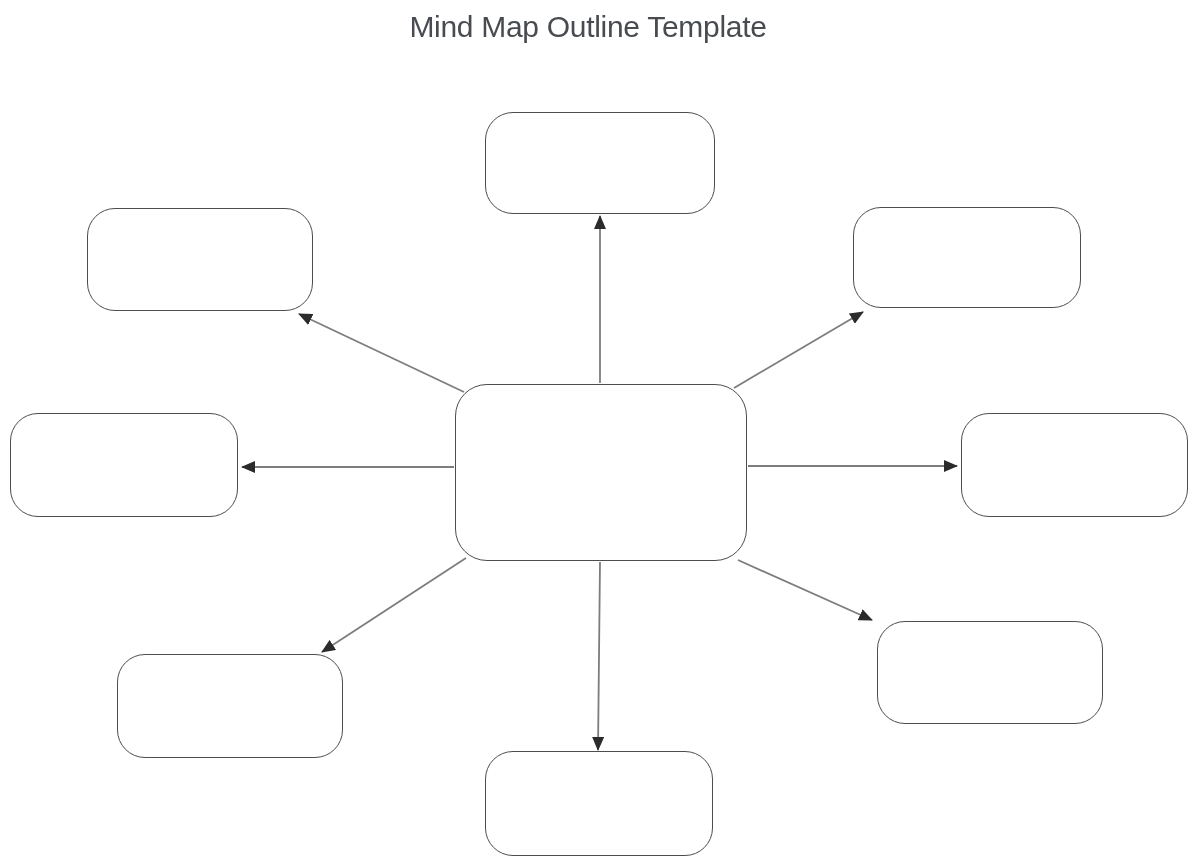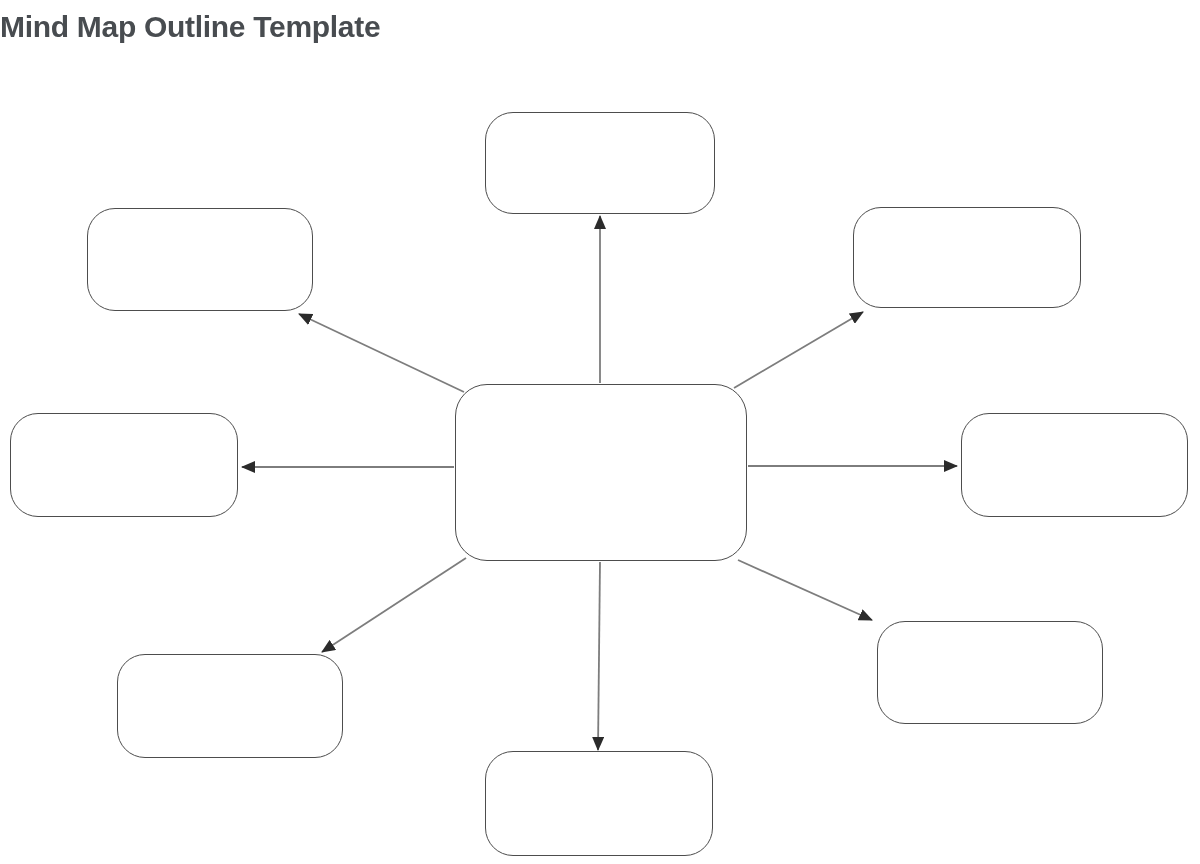--- a/index.html
+++ b/index.html
@@ -14,22 +14,23 @@
     height: 864px;
     background: #ffffff;
     overflow: hidden;
   }
   .title {
     position: absolute;
     top: 8px;
     left: 0;
     width: 1176px;
     margin: 0;
+    text-align: center;
     font-size: 30px;
-    font-weight: 700;
+    font-weight: 400;
     letter-spacing: -0.3px;
     color: #484c50;
     line-height: 38px;
   }
   .connectors {
     position: absolute;
     top: 0;
     left: 0;
     pointer-events: none;
   }

